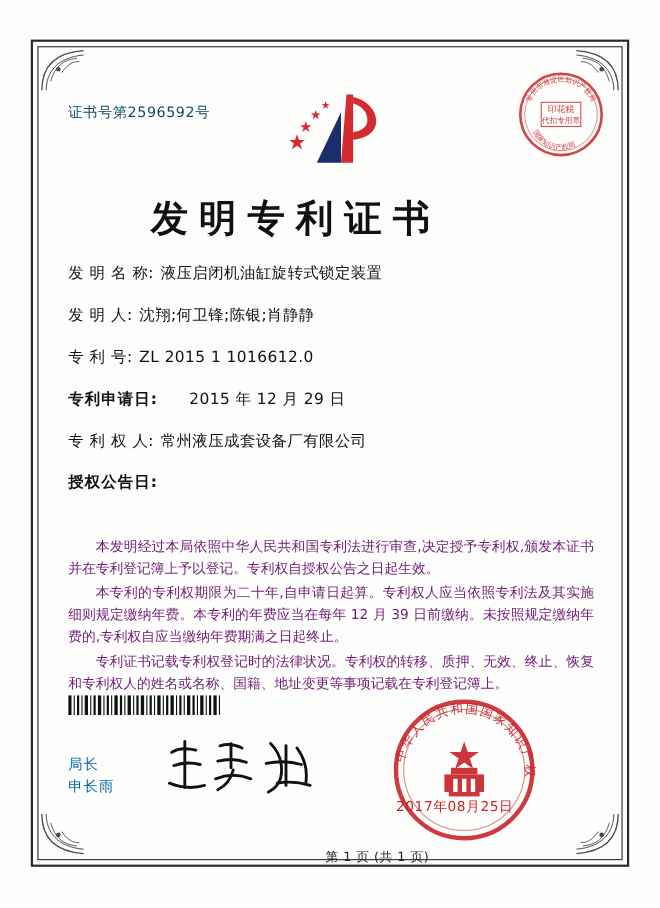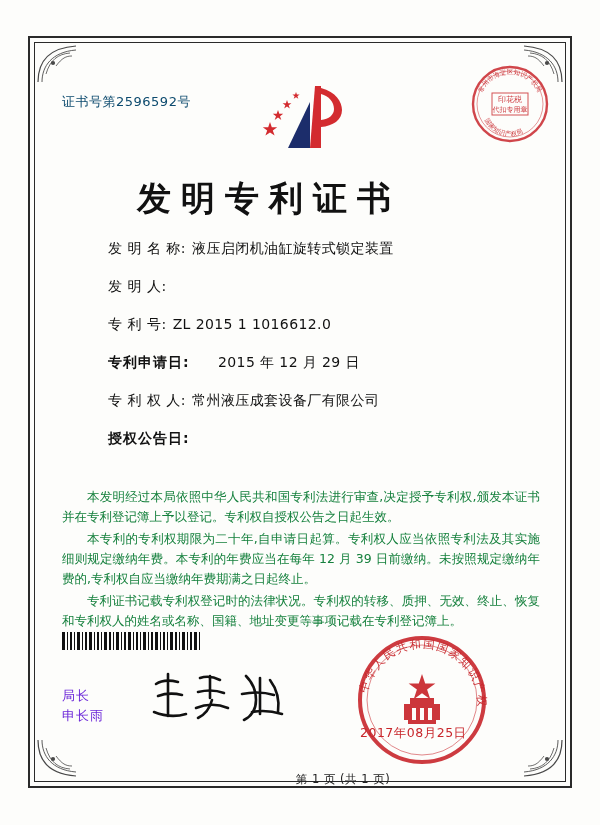--- a/index.html
+++ b/index.html
@@ -105,42 +105,41 @@
   .field-row {
     display: flex;
     align-items: baseline;
     margin-bottom: 20px;
     font-size: 14px;
     color: #111;
   }
   .field-label {
     white-space: nowrap;
     letter-spacing: 0.5px;
-    margin-left: 46px;
   }
   .field-value {
     margin-left: 6px;
     letter-spacing: 0.4px;
   }
   .field-row.wide .field-label {
     display: inline-block;
     width: 104px;
     letter-spacing: 1px;
     font-weight: bold;
   }
 
   
   .body-text {
     position: absolute;
     left: 62px;
     top: 487px;
     width: 478px;
     font-size: 12.5px;
     line-height: 20px;
-    color: #15803d;
+    color: #701a75;
     text-align: justify;
   }
   .body-text p {
     margin: 0 0 2px 0;
     text-indent: 25px;
   }
 
   
   .barcode {
     position: absolute;
@@ -150,21 +149,21 @@
     height: 18px;
   }
 
   
   .sign-label {
     position: absolute;
     left: 62px;
     top: 686px;
     font-size: 13px;
     line-height: 20px;
-    color: #6d28d9;
+    color: #0369a1;
     letter-spacing: 1px;
   }
   .signature {
     position: absolute;
     left: 148px;
     top: 668px;
     width: 150px;
     height: 56px;
   }
 
@@ -283,20 +282,21 @@
 
   <div class="title">发明专利证书</div>
 
   <div class="fields">
     <div class="field-row">
       <span class="field-label">发 明 名 称:</span>
       <span class="field-value">液压启闭机油缸旋转式锁定装置</span>
     </div>
     <div class="field-row">
       <span class="field-label">发 明 人:</span>
+      <span class="field-value">沈翔;何卫锋;陈银;肖静静</span>
     </div>
     <div class="field-row">
       <span class="field-label">专 利 号:</span>
       <span class="field-value">ZL 2015 1 1016612.0</span>
     </div>
     <div class="field-row wide">
       <span class="field-label">专利申请日:</span>
       <span class="field-value">2015 年 12 月 29 日</span>
     </div>
     <div class="field-row">

